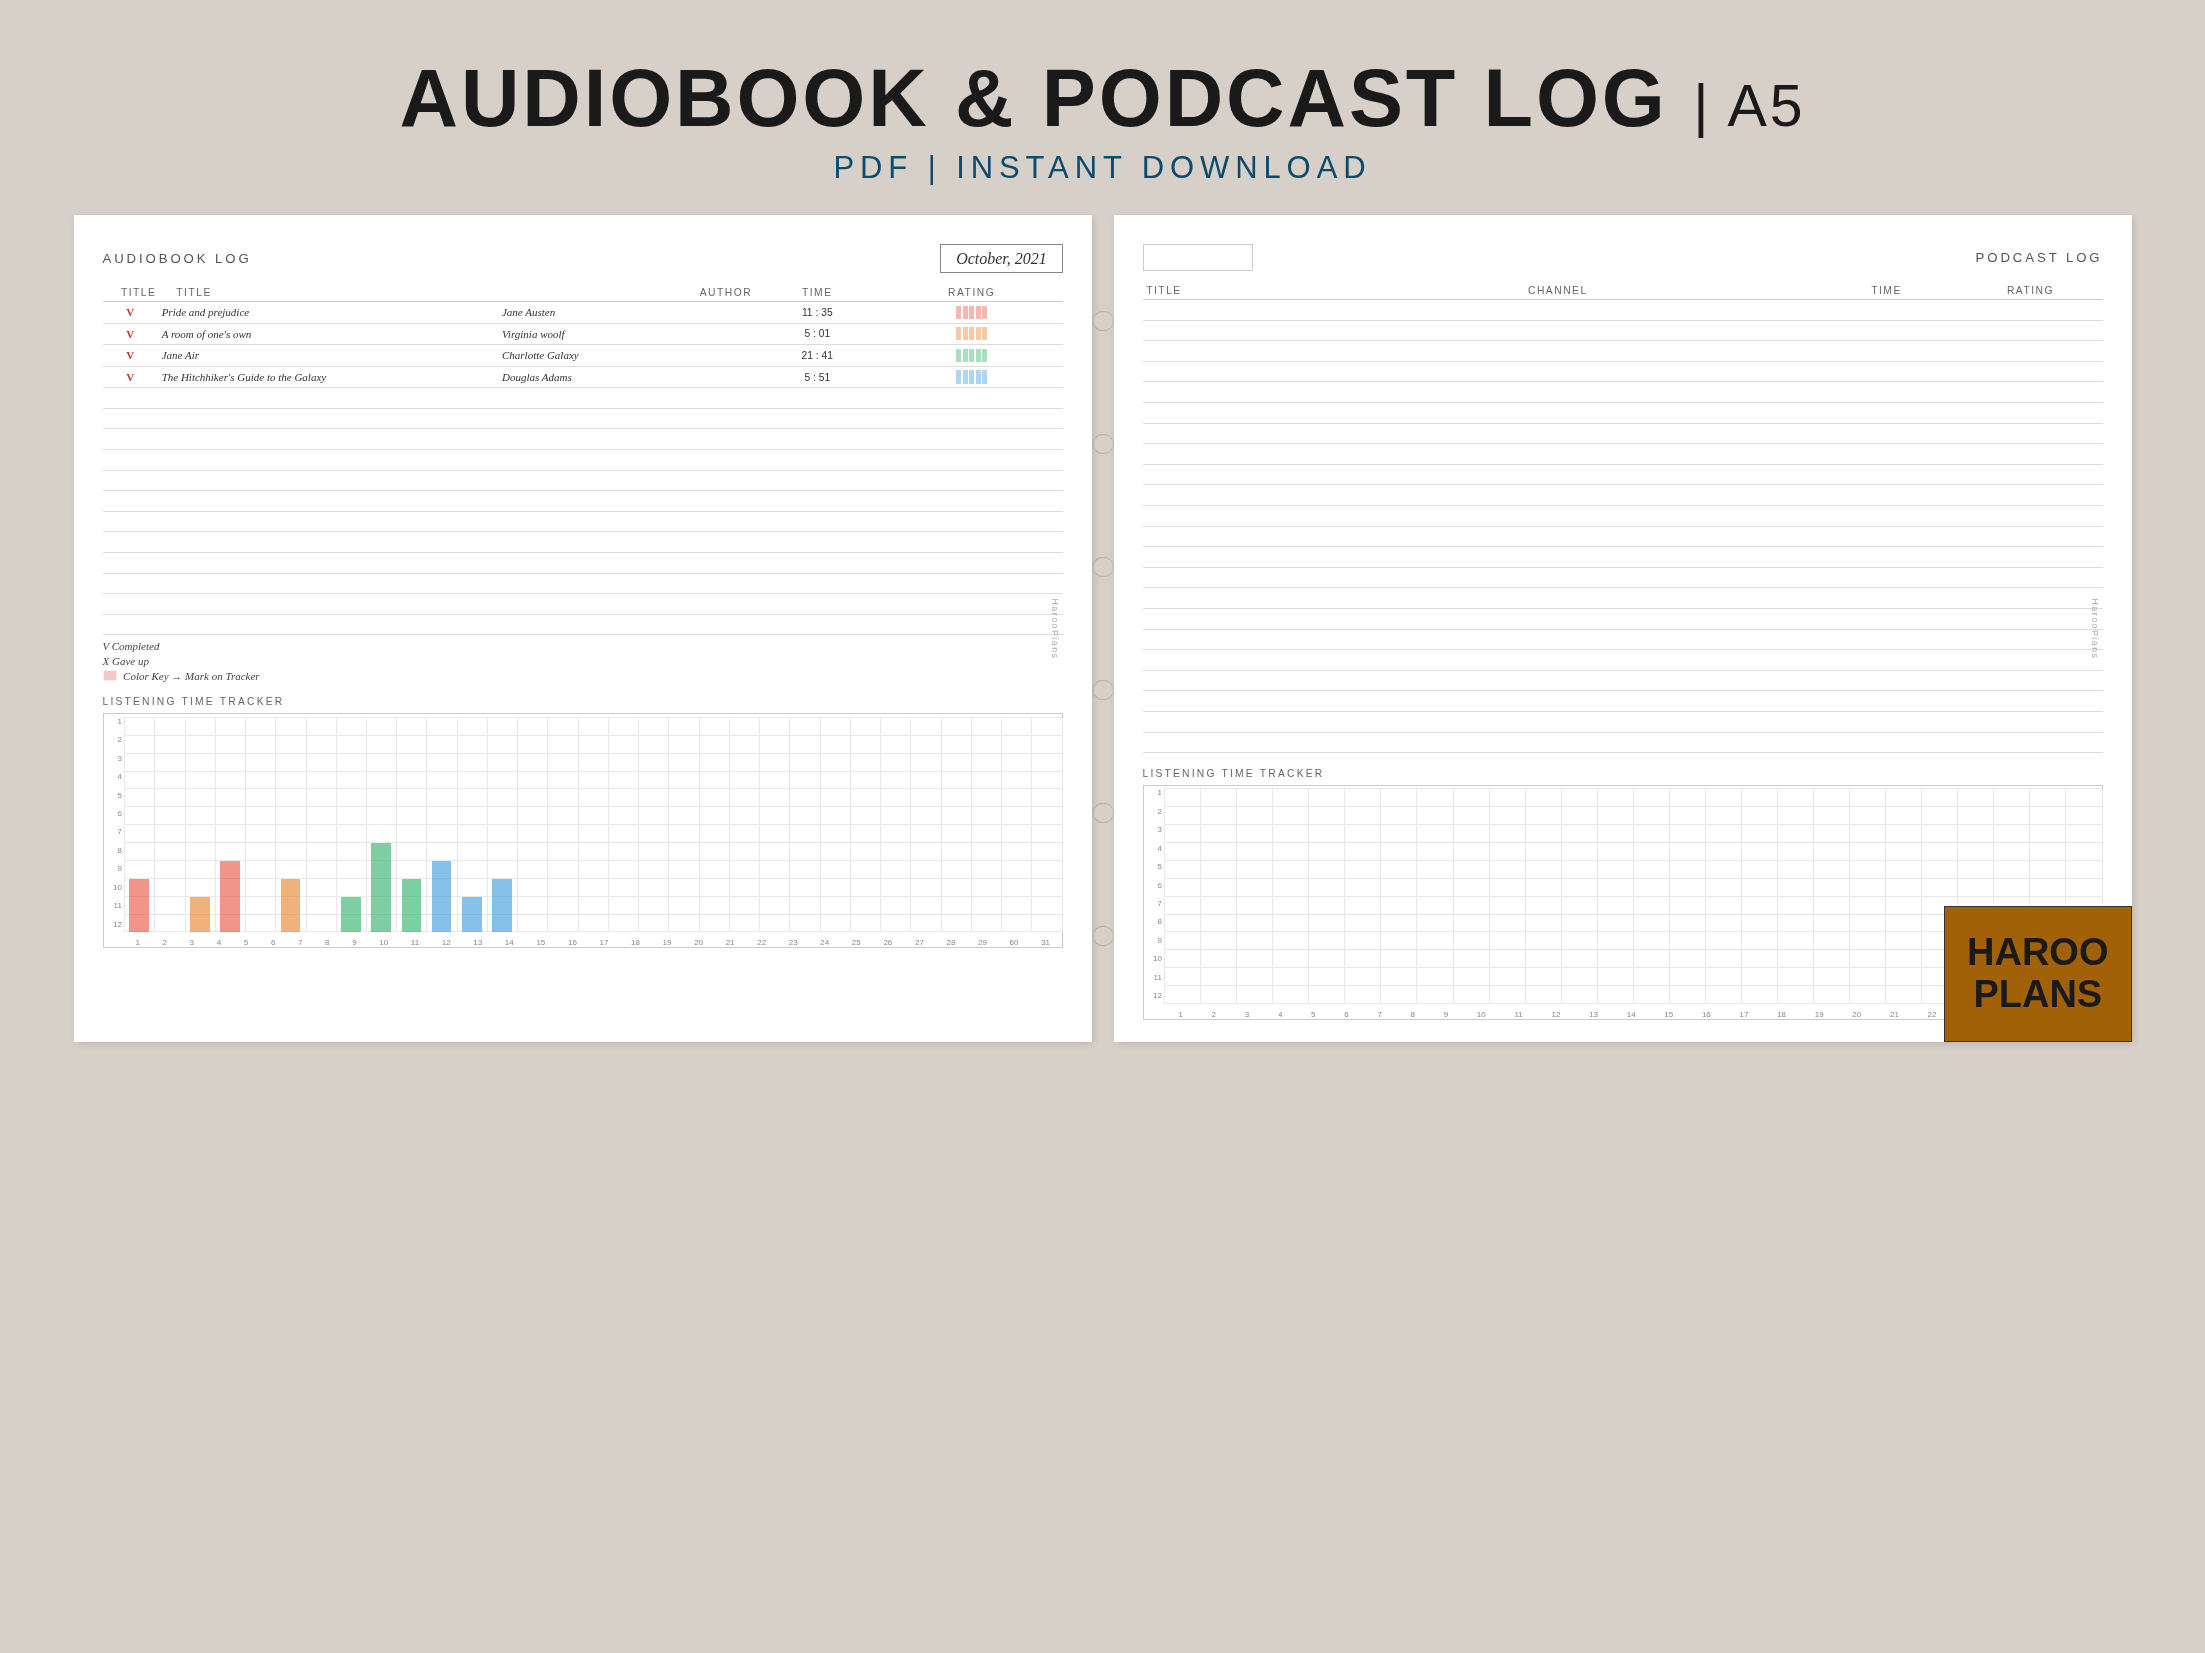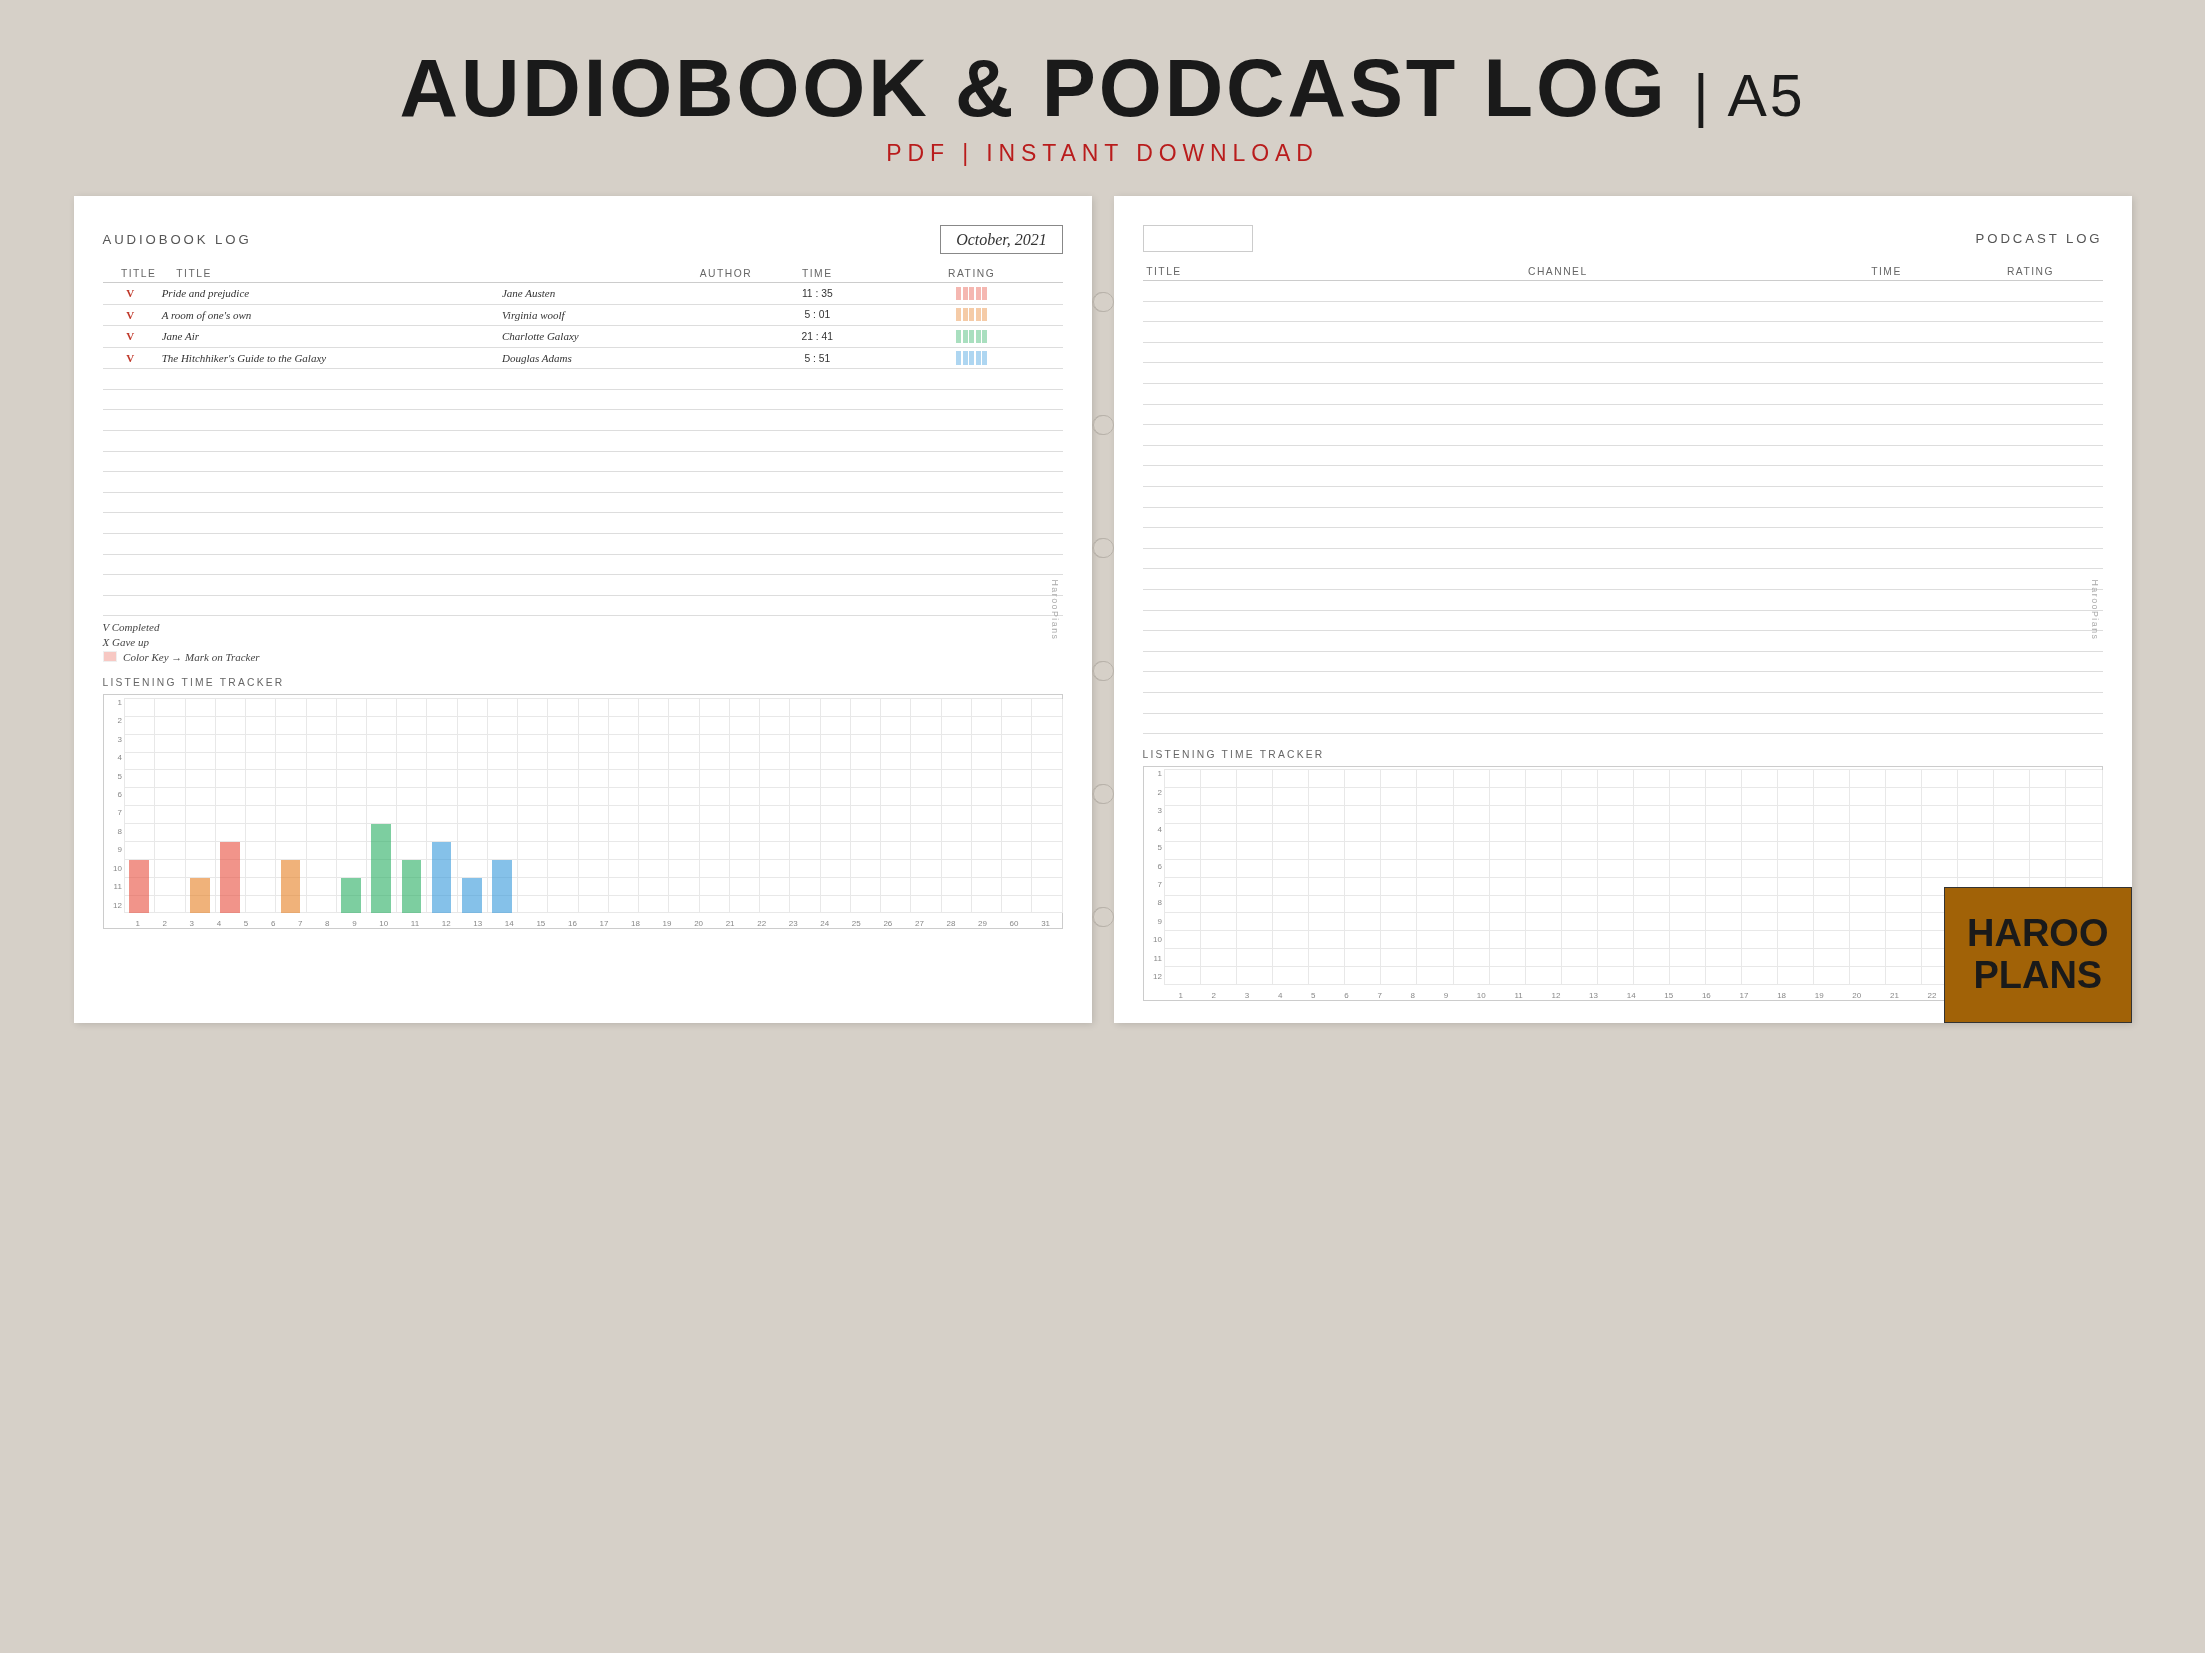--- a/index.html
+++ b/index.html
@@ -11,37 +11,38 @@
       overflow: hidden;
     }
     .main-container {
       width: 2205px;
       height: 1273px;
       position: relative;
       display: flex;
       flex-direction: column;
       align-items: center;
       padding-top: 44px;
+      margin-top: 10px;
     }
     .header {
       text-align: center;
       margin-bottom: 29px;
     }
     .header-title {
       font-size: 81px;
       font-weight: 900;
       letter-spacing: 2.9px;
       color: #1a1a1a;
       font-family: Arial, sans-serif;
       line-height: 1.1;
     }
     .header-subtitle {
-      font-size: 23px;
+      font-size: 31px;
       letter-spacing: 5.9px;
-      color: #b91c1c;
+      color: #0c4a6e;
       font-family: Arial, sans-serif;
       margin-top: 7.4px;
     }
     .pages-container {
       display: flex;
       gap: 22px;
       width: 2058px;
     }
     .page {
       background: #ffffff;

